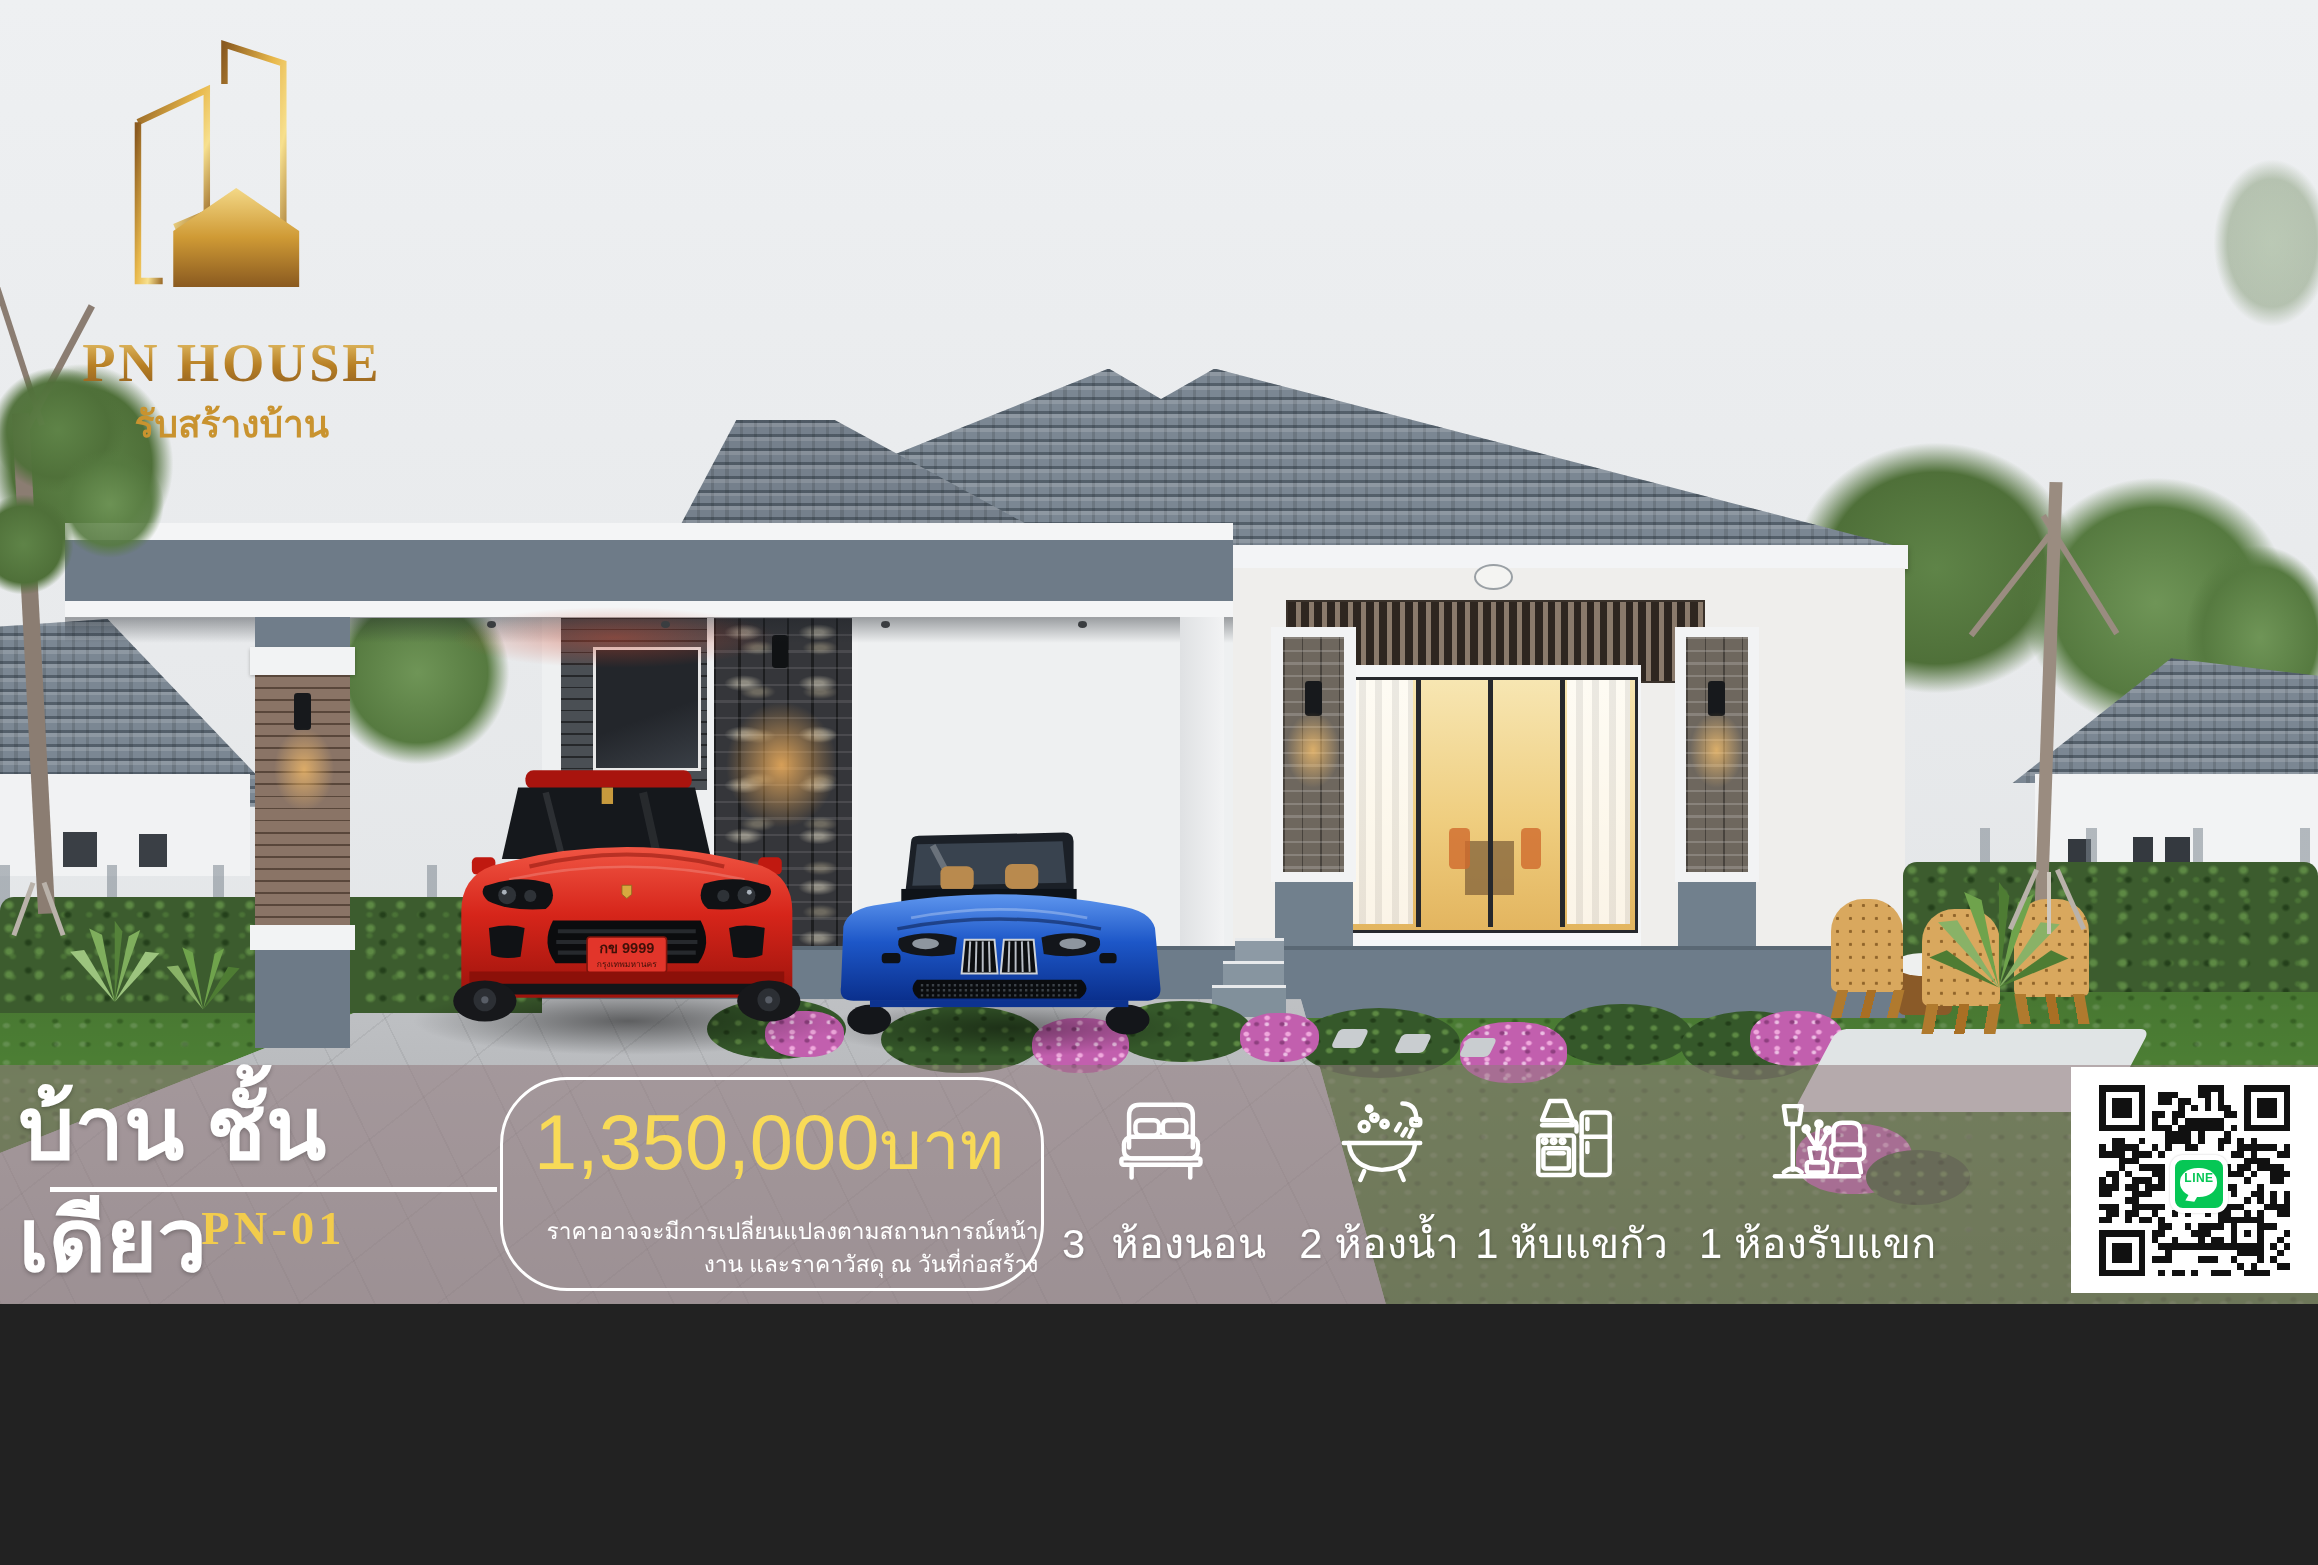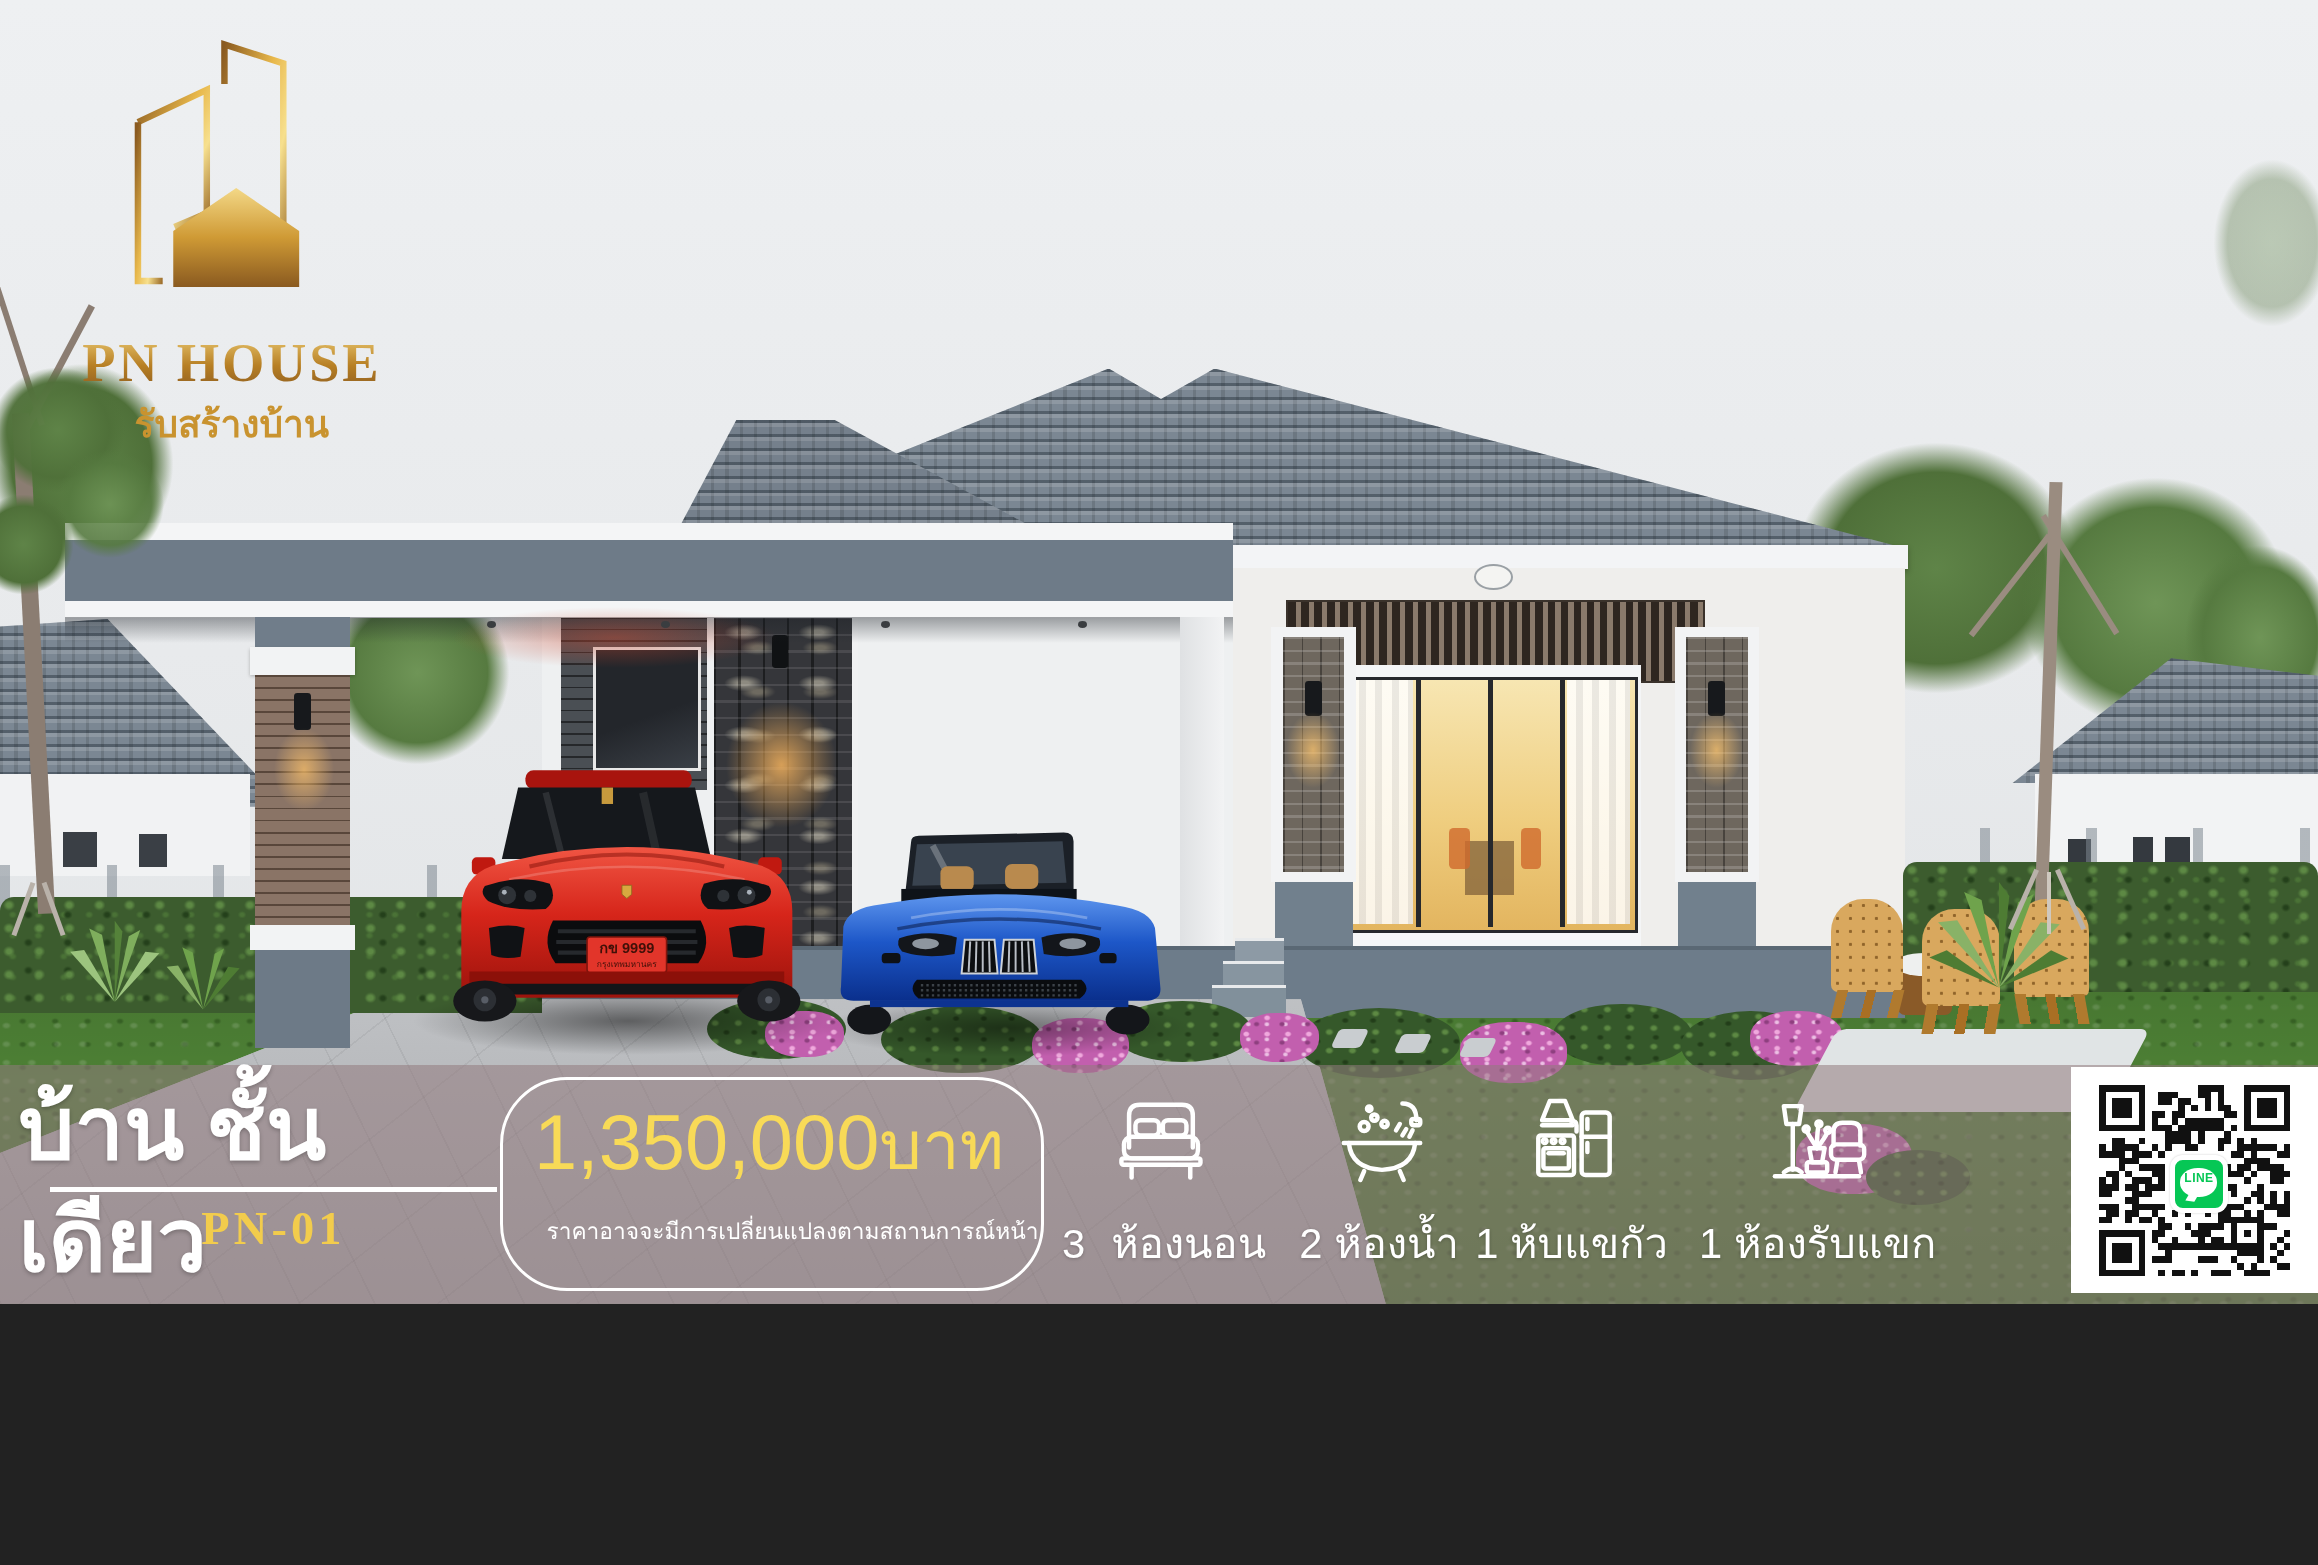--- a/index.html
+++ b/index.html
@@ -338,20 +338,21 @@
               font-size:3.8vw;line-height:4.8vw;z-index:21;text-shadow:0 .08vw .2vw rgba(0,0,0,.25);">บ้าน ชั้นเดียว</div>
   <div class="abs" style="left:2.15vw;top:51.2vw;width:19.3vw;height:.23vw;background:#fff;z-index:21;"></div>
   <div class="abs" style="left:2.15vw;top:51.85vw;width:19.3vw;text-align:center;font-family:'Liberation Serif',serif;font-weight:bold;
               font-size:2vw;letter-spacing:.18vw;color:#f2cc4c;z-index:21;">PN-01</div>
 
   <div class="abs" style="left:21.55vw;top:46.45vw;width:23.25vw;height:9vw;border:.17vw solid #fff;border-radius:2.9vw;z-index:21;"></div>
   <div class="abs" style="left:21.55vw;top:47.1vw;width:23.25vw;text-align:center;z-index:22;color:#f8da57;font-weight:normal;">
     <span style="font-size:3.35vw;">1,350,000</span><span style="font-size:2.9vw;">บาท</span>
   </div>
   <div class="abs noteTxt" style="left:21.55vw;top:52.35vw;width:23.25vw;z-index:22;">ราคาอาจจะมีการเปลี่ยนแปลงตามสถานการณ์หน้า</div>
+  <div class="abs noteTxt" style="left:21.55vw;top:53.75vw;width:23.25vw;z-index:22;">งาน และราคาวัสดุ ณ วันที่ก่อสร้าง</div>
 
   <svg class="abs ftIcon" style="left:47.6vw;top:46.9vw;width:5vw;z-index:22;" viewBox="0 0 160 160">
     <g fill="none" stroke="#fff" stroke-width="7" stroke-linecap="round" stroke-linejoin="round">
       <path d="M30,95 V45 Q30,28 47,28 H113 Q130,28 130,45 V95"></path>
       <rect x="40" y="52" width="37" height="24" rx="8"></rect>
         <rect x="83" y="52" width="37" height="24" rx="8"></rect>
       <rect x="22" y="78" width="116" height="34" rx="12"></rect>
       <rect x="18" y="112" width="124" height="10" rx="3"></rect>
       <line x1="34" y1="124" x2="34" y2="142"></line>
         <line x1="126" y1="124" x2="126" y2="142"></line>

